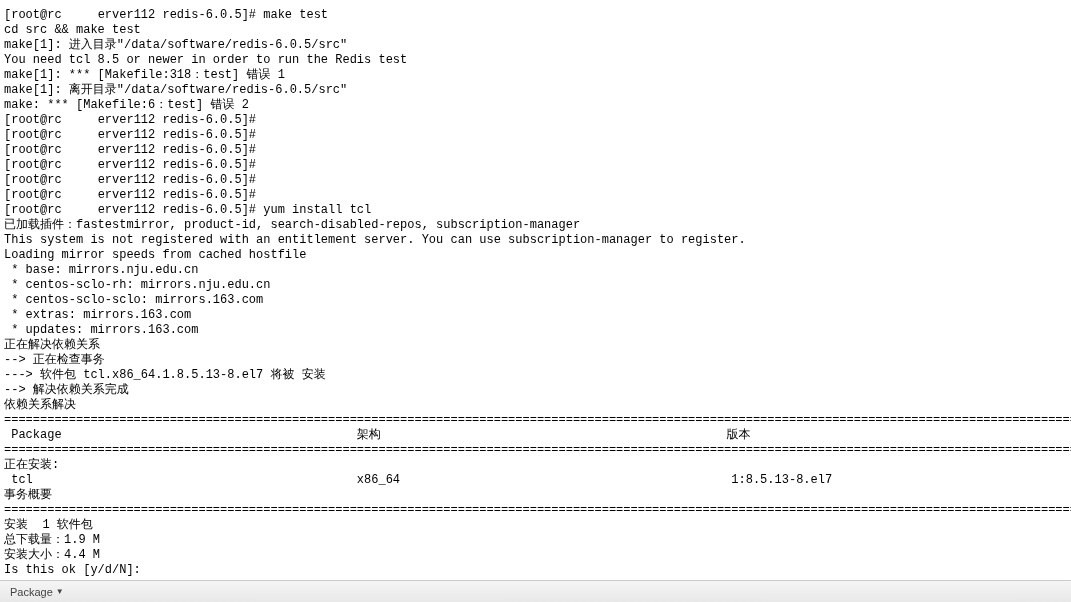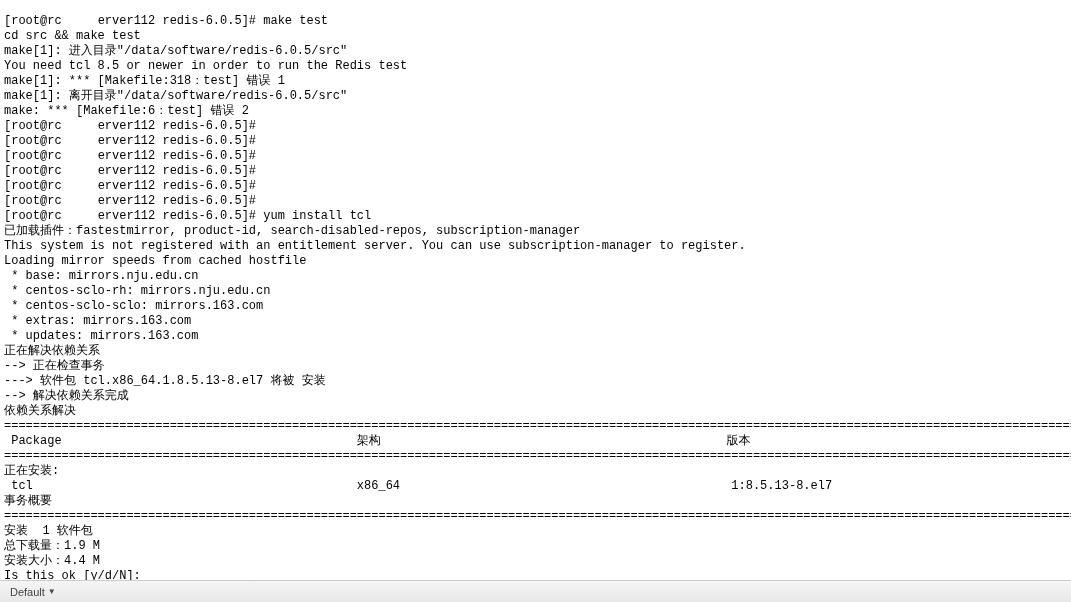--- a/index.html
+++ b/index.html
@@ -11,21 +11,21 @@
       font-family: "Courier New", Courier, monospace;
       font-size: 12px;
       background: #ffffff;
       color: #000000;
       width: 1071px;
       height: 602px;
       overflow: hidden;
       position: relative;
     }
     .terminal {
-      padding: 14px 4px;
+      padding: 8px 4px;
       white-space: pre;
       line-height: 1.25;
       font-family: Liberation Mono, monospace;
     }
     .line {
       display: block;
     }
     .blurred {
       color: #bbb;
       filter: blur(1px);
@@ -56,16 +56,16 @@
       font-size: 8px;
     }
   </style>
 </head>
 <body>
 
 <div class="terminal" id="terminal-container"><span class="line">[root@rc<span class="blurred">     </span>erver112 redis-6.0.5]# make test</span><span class="line">cd src &amp;&amp; make test</span><span class="line">make[1]: 进入目录"/data/software/redis-6.0.5/src"</span><span class="line">You need tcl 8.5 or newer in order to run the Redis test</span><span class="line">make[1]: *** [Makefile:318：test] 错误 1</span><span class="line">make[1]: 离开目录"/data/software/redis-6.0.5/src"</span><span class="line">make: *** [Makefile:6：test] 错误 2</span><span class="line">[root@rc<span class="blurred">     </span>erver112 redis-6.0.5]#</span><span class="line">[root@rc<span class="blurred">     </span>erver112 redis-6.0.5]#</span><span class="line">[root@rc<span class="blurred">     </span>erver112 redis-6.0.5]#</span><span class="line">[root@rc<span class="blurred">     </span>erver112 redis-6.0.5]#</span><span class="line">[root@rc<span class="blurred">     </span>erver112 redis-6.0.5]#</span><span class="line">[root@rc<span class="blurred">     </span>erver112 redis-6.0.5]#</span><span class="line">[root@rc<span class="blurred">     </span>erver112 redis-6.0.5]# yum install tcl</span><span class="line">已加载插件：fastestmirror, product-id, search-disabled-repos, subscription-manager</span><span class="line"></span><span class="line">This system is not registered with an entitlement server. You can use subscription-manager to register.</span><span class="line"></span><span class="line">Loading mirror speeds from cached hostfile</span><span class="line"> * base: mirrors.nju.edu.cn</span><span class="line"> * centos-sclo-rh: mirrors.nju.edu.cn</span><span class="line"> * centos-sclo-sclo: mirrors.163.com</span><span class="line"> * extras: mirrors.163.com</span><span class="line"> * updates: mirrors.163.com</span><span class="line">正在解决依赖关系</span><span class="line">--&gt; 正在检查事务</span><span class="line">---&gt; 软件包 tcl.x86_64.1.8.5.13-8.el7 将被 安装</span><span class="line">--&gt; 解决依赖关系完成</span><span class="line"></span><span class="line">依赖关系解决</span><span class="line"></span><span class="line">=========================================================================================================================================================</span><span class="line"> Package                                         架构                                                版本</span><span class="line">=========================================================================================================================================================</span><span class="line">正在安装:</span><span class="line"> tcl                                             x86_64                                              1:8.5.13-8.el7</span><span class="line"></span><span class="line">事务概要</span><span class="line">=========================================================================================================================================================</span><span class="line">安装  1 软件包</span><span class="line"></span><span class="line">总下载量：1.9 M</span><span class="line">安装大小：4.4 M</span><span class="line">Is this ok [y/d/N]: </span></div>
 
 <div class="status-bar">
   <div class="status-btn">
-    <span>Default</span>
+    <span>Package</span>
     <span class="dropdown-arrow">▼</span>
   </div>
 </div>
 
 </body></html>

